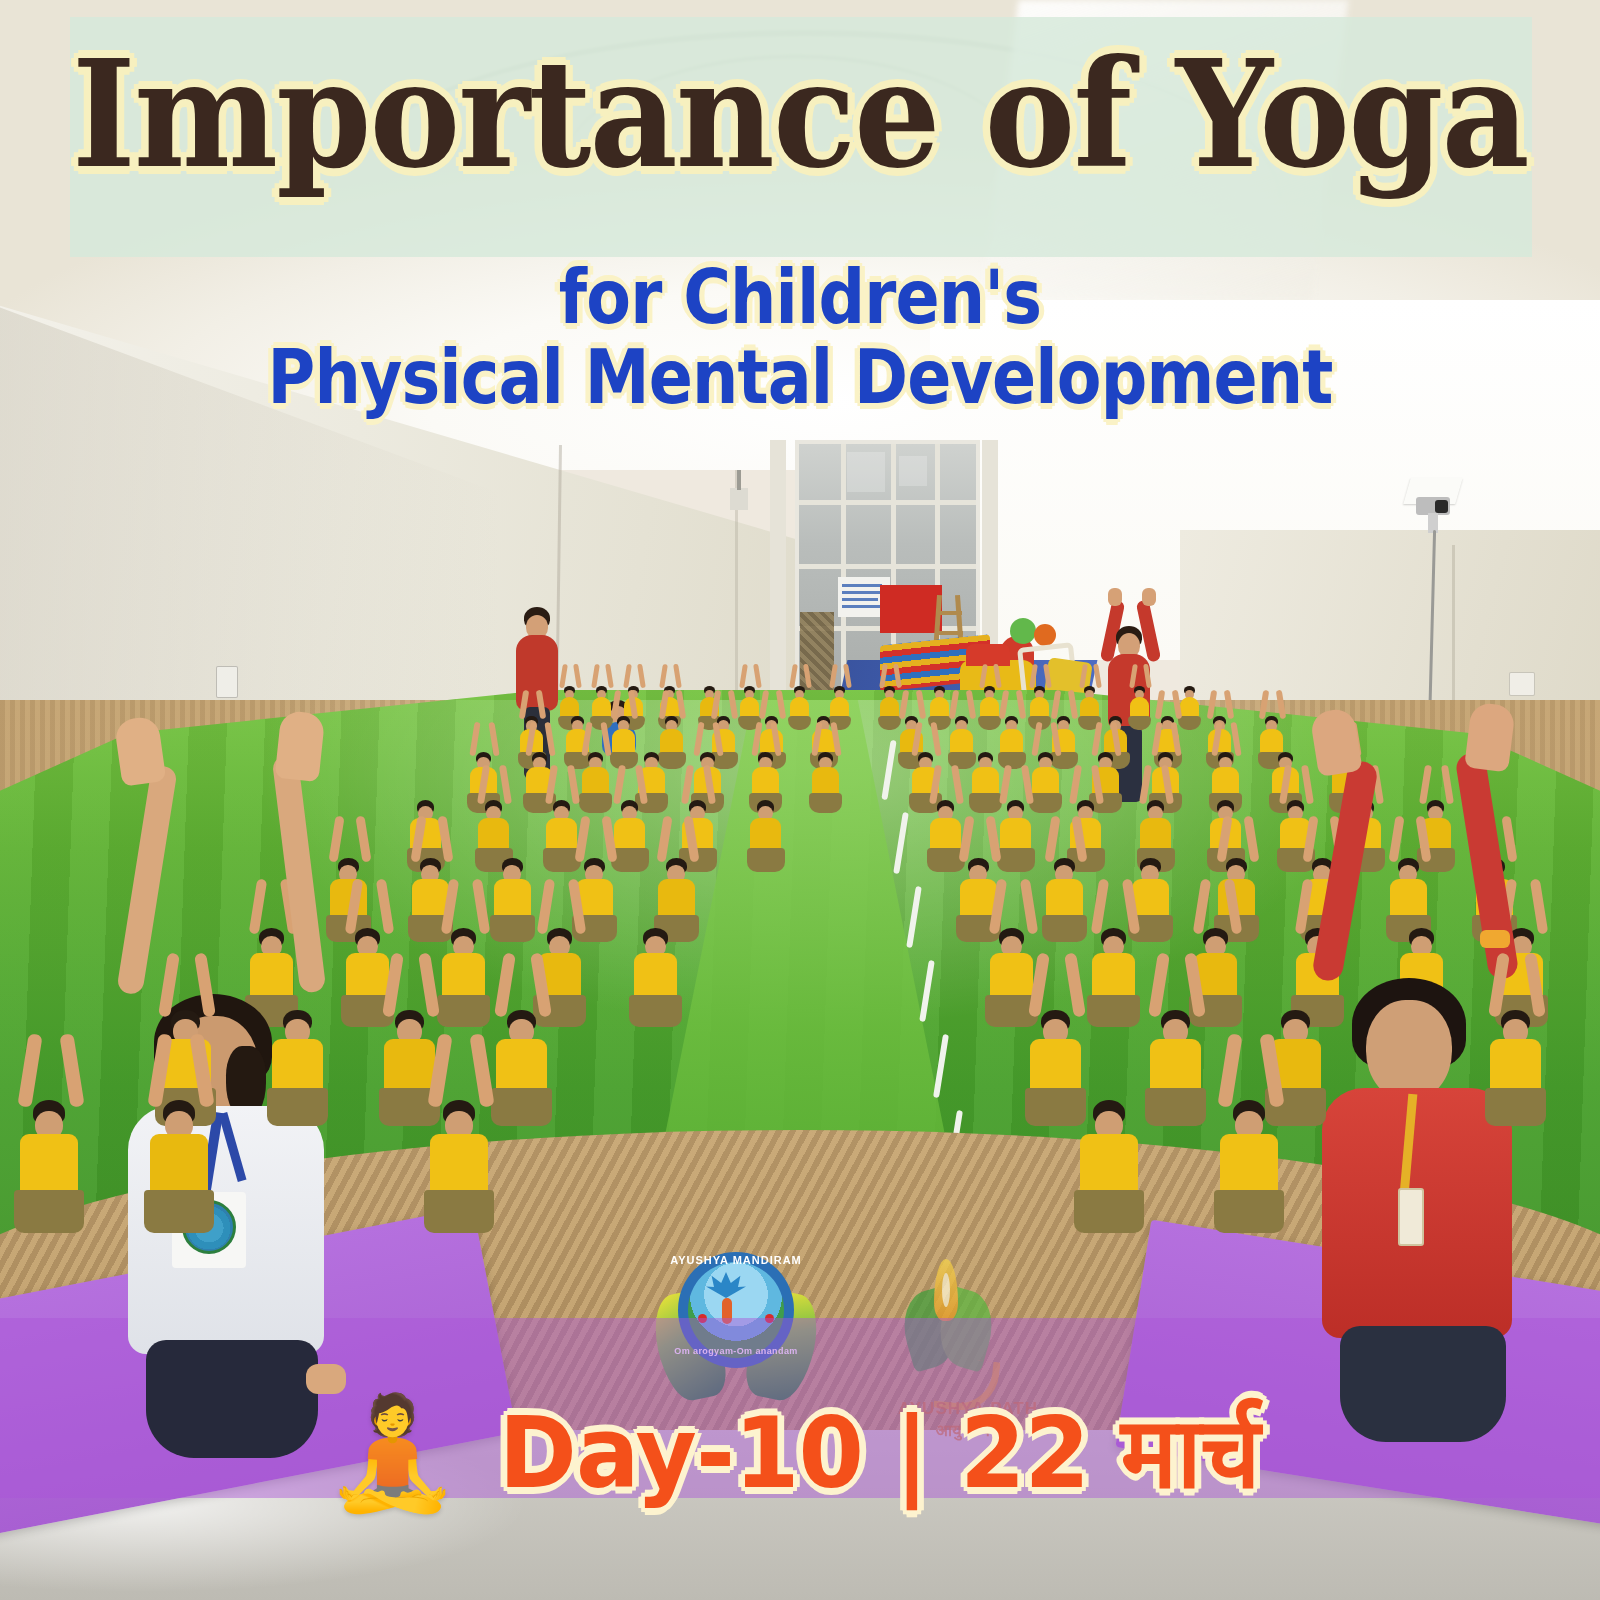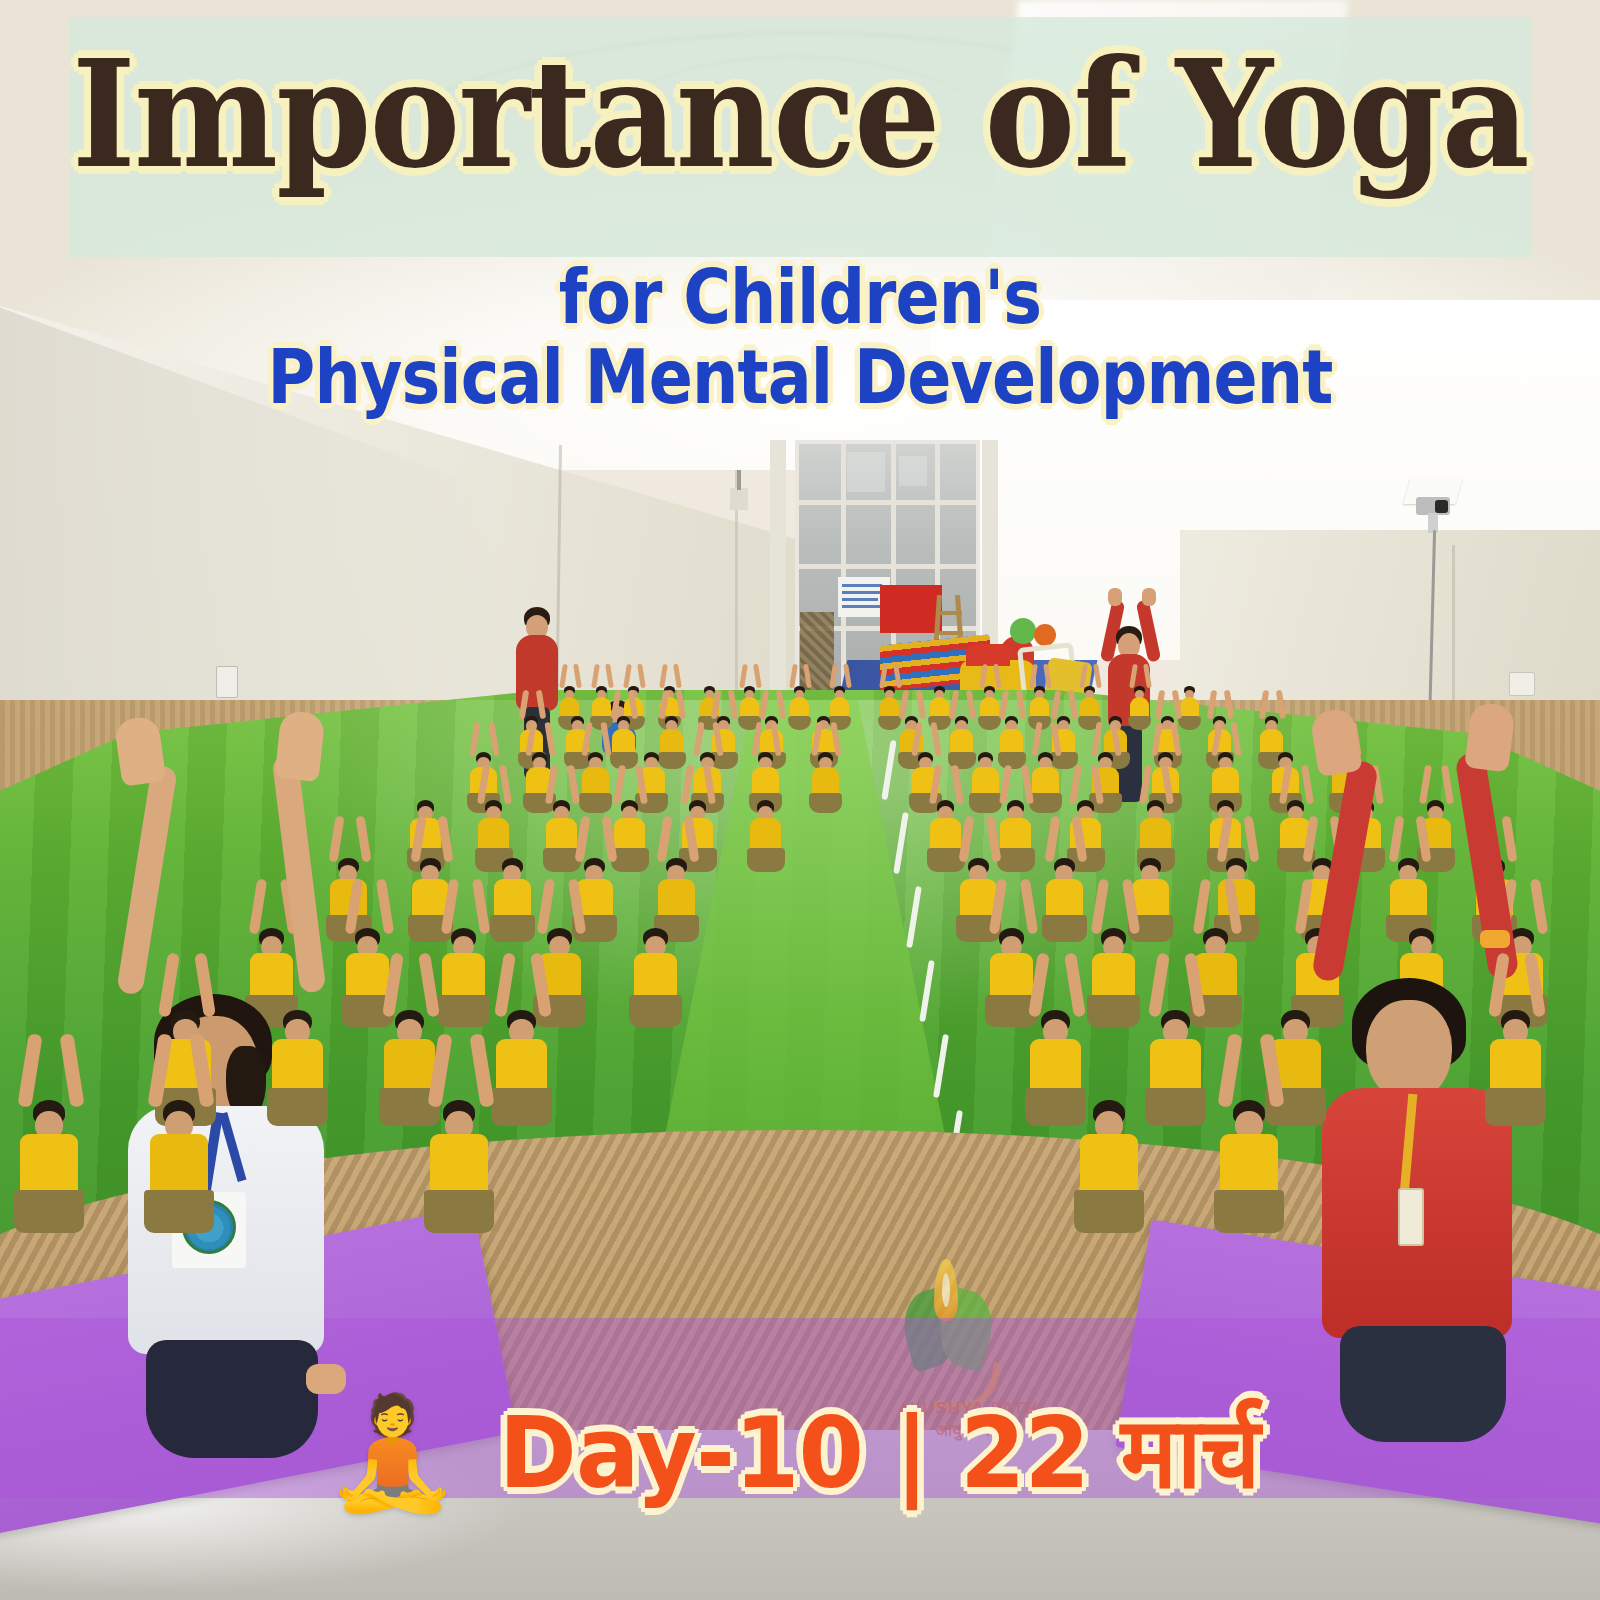--- a/index.html
+++ b/index.html
@@ -1273,20 +1273,33 @@
 
   <div class="title-band"></div>
 
   <div class="title">Importance of Yoga</div>
 
   <div class="subtitle">
     <span class="sub2">for Children's</span>
     <span class="sub2">Physical Mental Development</span>
   </div>
 
+  <div class="logo1">
+    <div class="hands-l"></div>
+    <div class="hands-r"></div>
+    <div class="ring">
+      <div class="ring-in"></div>
+      <div class="lotus"></div>
+      <div class="figure"></div>
+      <div class="dot l"></div>
+      <div class="dot r"></div>
+    </div>
+    <div class="txt-top">AYUSHYA MANDIRAM</div>
+    <div class="txt-bot">Om arogyam-Om anandam</div>
+  </div>
 
   <div class="logo2">
     <div class="leaf-l"></div>
     <div class="leaf-r"></div>
     <div class="flame"></div>
     <div class="flame-in"></div>
     <div class="root"></div>
     <div class="t1">AYUSHYA PATH</div>
     <div class="t2">आयुष्य पथ</div>
   </div>

